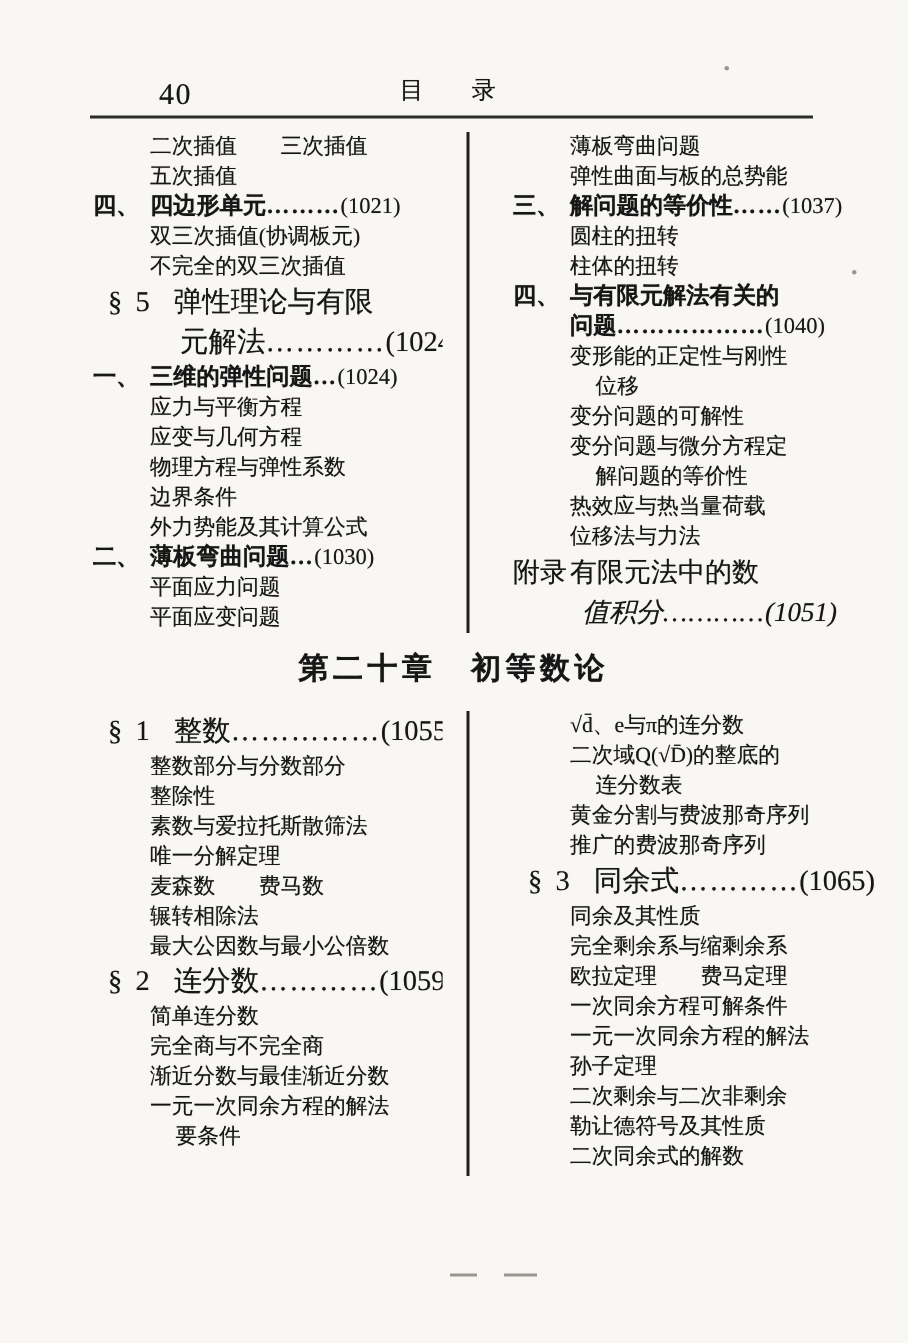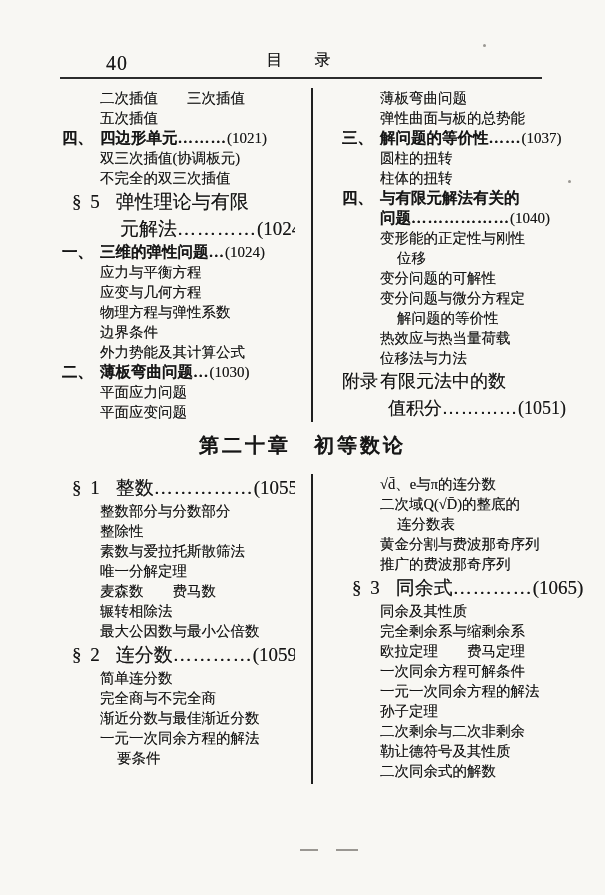--- a/index.html
+++ b/index.html
@@ -62,21 +62,21 @@
   .t-sub     { padding-left: 38px; font-size: 14.5px; line-height: 20px; }
   .t-sub2    { padding-left: 55px; font-size: 14.5px; line-height: 20px; }
   .t-num     { padding-left: 0;    font-size: 15.5px; line-height: 20px; font-weight: bold; }
   .t-numcont { padding-left: 38px; font-size: 15.5px; line-height: 20px; font-weight: bold; }
   .t-num .lbl { margin-right: 7px; }
   .t-sec     { padding-left: 10px; font-size: 19px; line-height: 27px; }
   .t-sec .lbl { margin-right: 14px; letter-spacing: 2px; }
   .t-seccont { padding-left: 58px; font-size: 19px; line-height: 27px; }
   .t-appendix     { padding-left: 0;  font-size: 18px; line-height: 27px; }
   .t-appendix .lbl { margin-right: 2px; }
-  .t-appendixcont { padding-left: 46px; font-size: 18px; line-height: 27px; }
+  .t-appendixcont { padding-left: 46px; font-size: 18px; line-height: 27px; font-style: italic; }
   .dots { letter-spacing: 1px; }
   .t-num .pg, .t-numcont .pg { font-weight: normal; font-size: 15px; }
   
   .chapter-title {
     position: absolute;
     left: 0; right: 0; top: 432px;
     text-align: center;
     font-size: 20px;
     font-weight: bold;
     letter-spacing: 3px;

